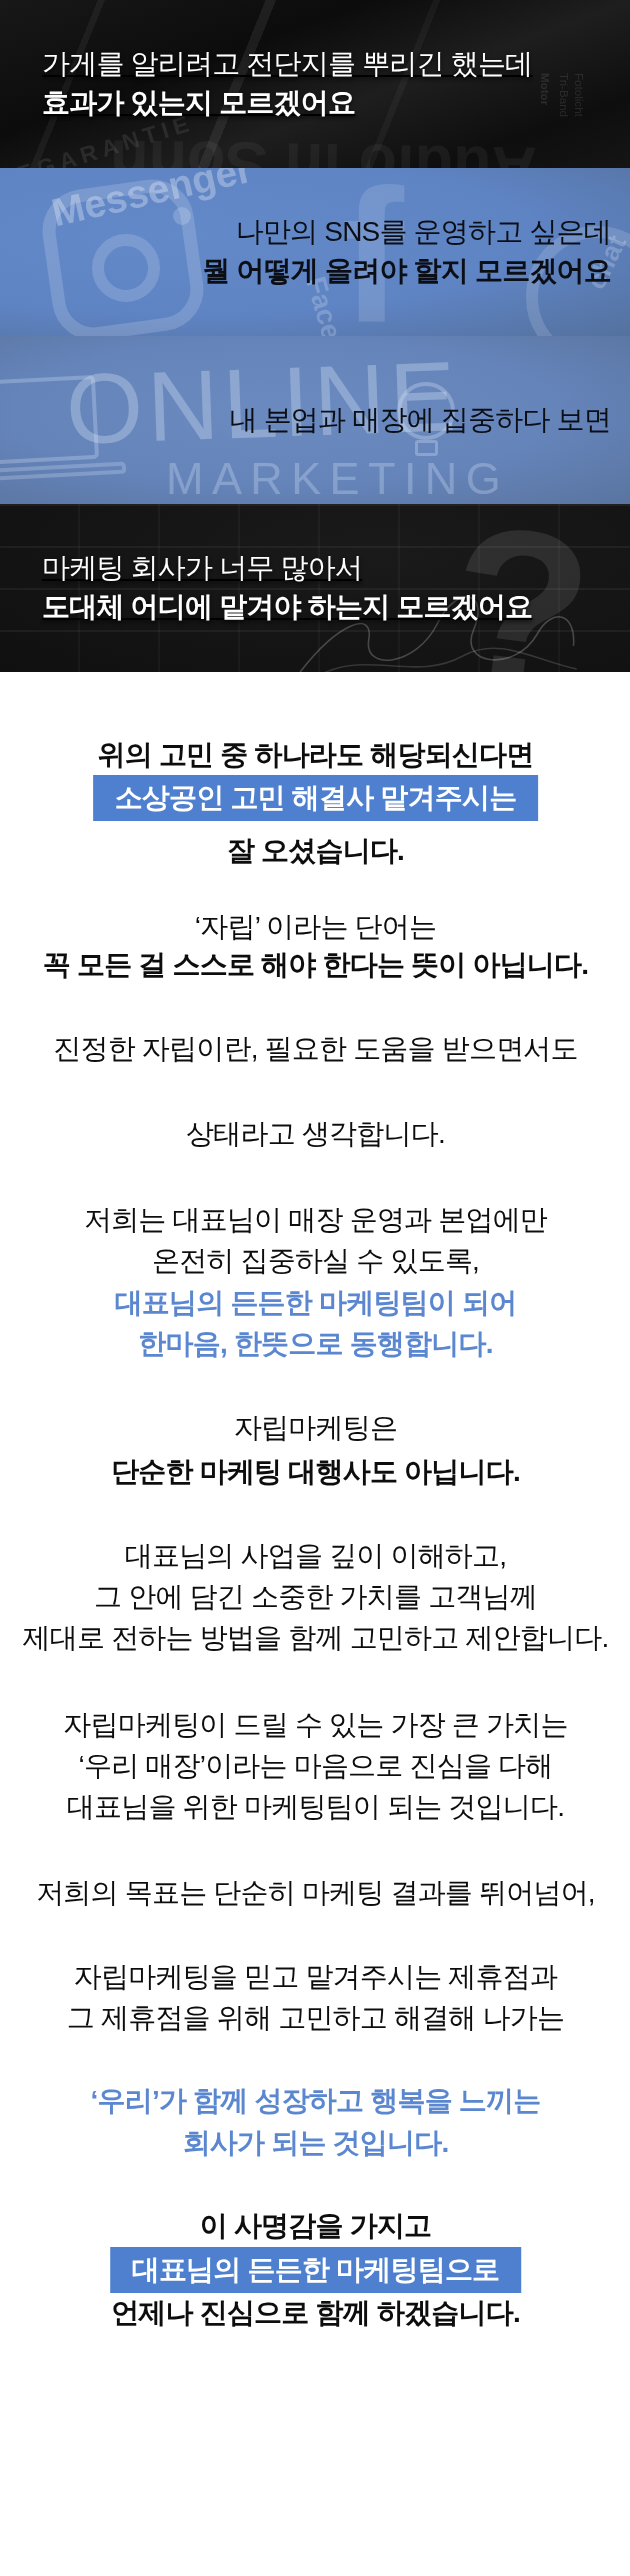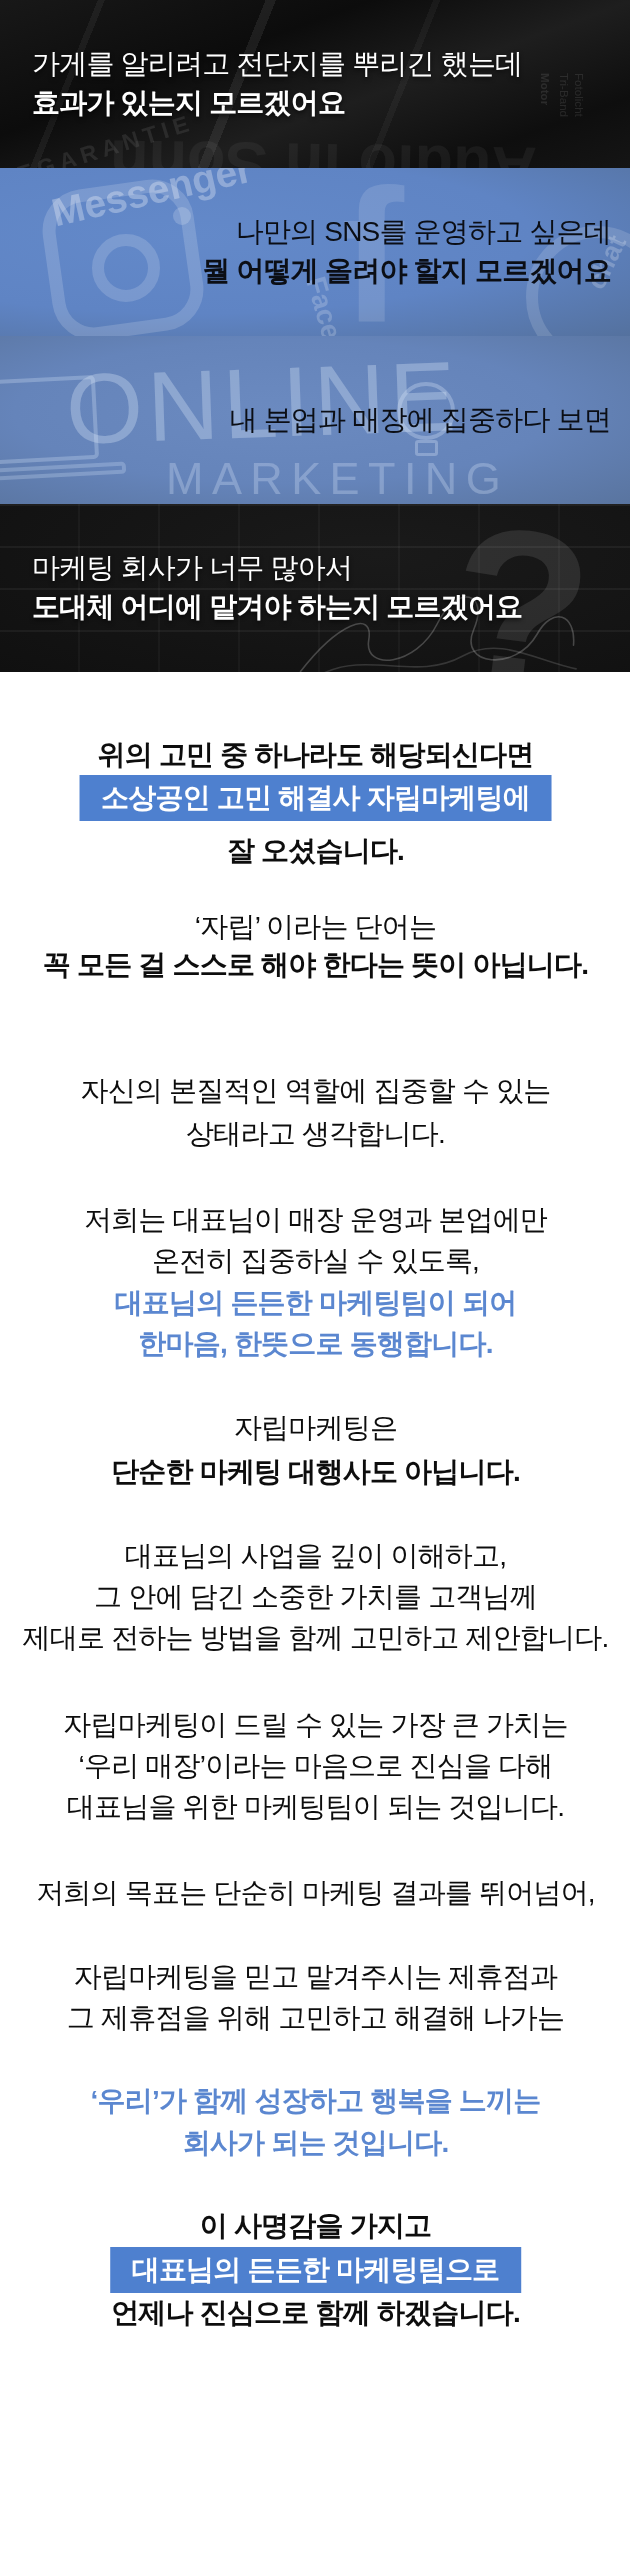--- a/index.html
+++ b/index.html
@@ -3,21 +3,21 @@
 <meta charset="utf-8">
 <style>
   * { margin:0; padding:0; box-sizing:border-box; }
   html,body { background:#ffffff; }
   body { font-family:"Liberation Sans","DejaVu Sans",sans-serif; }
   .page { position:relative; width:631px; height:2576px; margin:0 auto; background:#ffffff; overflow:hidden; }
 
   
   .band { position:relative; width:631px; height:168px; overflow:hidden; }
   .band-text { position:absolute; inset:0; z-index:3; display:flex; flex-direction:column; justify-content:center; }
-  .band.align-left  .band-text { align-items:flex-start; text-align:left;  padding-left:32px;  padding-right:21px; }
+  .band.align-left  .band-text { align-items:flex-start; text-align:left;  padding-left:42px;  padding-right:21px;text-decoration:underline; }
   .band.align-right .band-text { align-items:flex-end;  text-align:right; padding-right:20px; padding-left:21px; }
   .band-line { font-size:28px; line-height:1.38; letter-spacing:-0.8px; white-space:nowrap; }
   .band-line.l1 { font-weight:400; }
   .band-line.l2 { font-weight:700;text-align:right; }
   .band.theme-dark .band-line { color:#ffffff; text-shadow:0 1.6px 4.7px rgba(0,0,0,.65); }
   .band.theme-blue .band-line { color:#0b0e15; }
 
   .deco { position:absolute; z-index:1; pointer-events:none; }
   .bgword { font-weight:700; white-space:nowrap; }
 
@@ -136,27 +136,27 @@
     </svg>
     <div class="band-text">
       <div class="band-line l1">마케팅 회사가 너무 많아서</div>
       <div class="band-line l2">도대체 어디에 맡겨야 하는지 모르겠어요</div>
     </div>
   </section>
 
   <div class="content">
 
     <div class="wline b" style="top:62px">위의 고민 중 하나라도 해당되신다면</div>
-    <div class="hbox" style="top:103px">소상공인 고민 해결사 자립마케팅에</div>
+    <div class="hbox" style="top:103px">소상공인 고민 해결사 맡겨주시는</div>
     <div class="wline b" style="top:158px">잘 오셨습니다.</div>
 
     <div class="wline" style="top:234px">‘자립’ 이라는 단어는</div>
     <div class="wline b" style="top:272px">꼭 모든 걸 스스로 해야 한다는 뜻이 아닙니다.</div>
 
-    <div class="wline" style="top:398px">자신의 본질적인 역할에 집중할 수 있는</div>
+    <div class="wline" style="top:356px">진정한 자립이란, 필요한 도움을 받으면서도</div>
     <div class="wline" style="top:441px">상태라고 생각합니다.</div>
 
     <div class="wline" style="top:527px">저희는 대표님이 매장 운영과 본업에만</div>
     <div class="wline" style="top:568px">온전히 집중하실 수 있도록,</div>
     <div class="wline blue" style="top:610px">대표님의 든든한 마케팅팀이 되어</div>
     <div class="wline blue" style="top:651px">한마음, 한뜻으로 동행합니다.</div>
 
     <div class="wline" style="top:735px">자립마케팅은</div>
     <div class="wline b" style="top:779px">단순한 마케팅 대행사도 아닙니다.</div>
 

